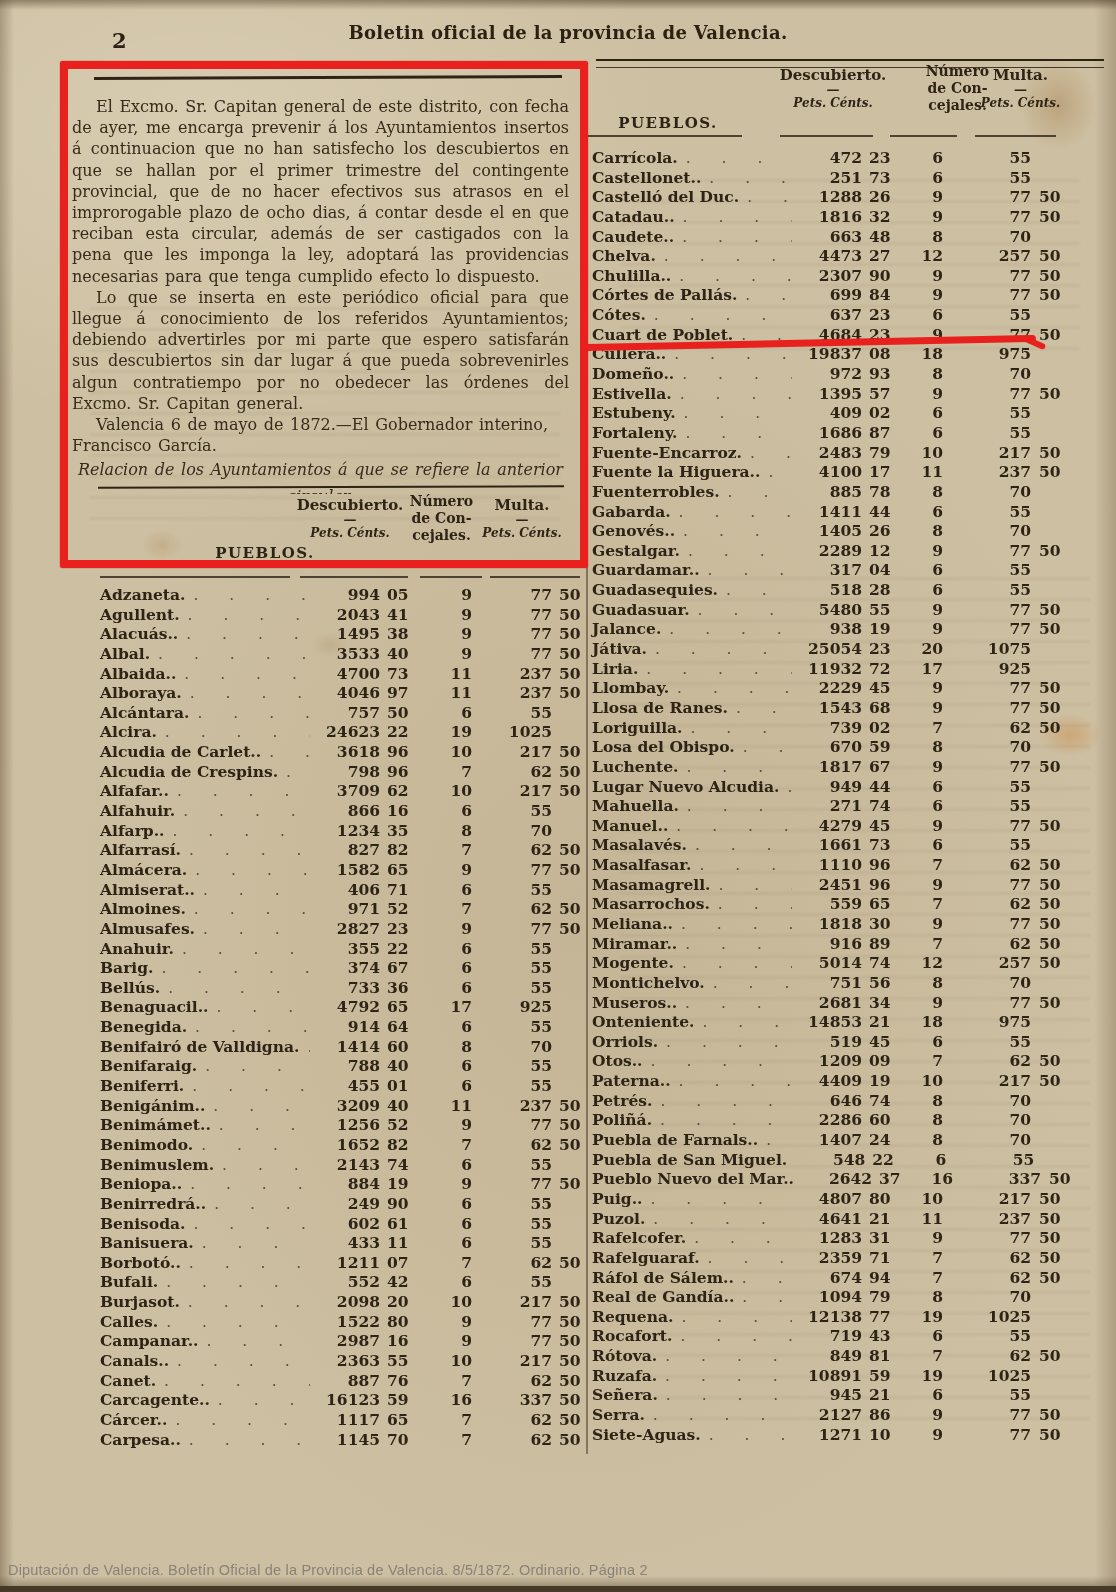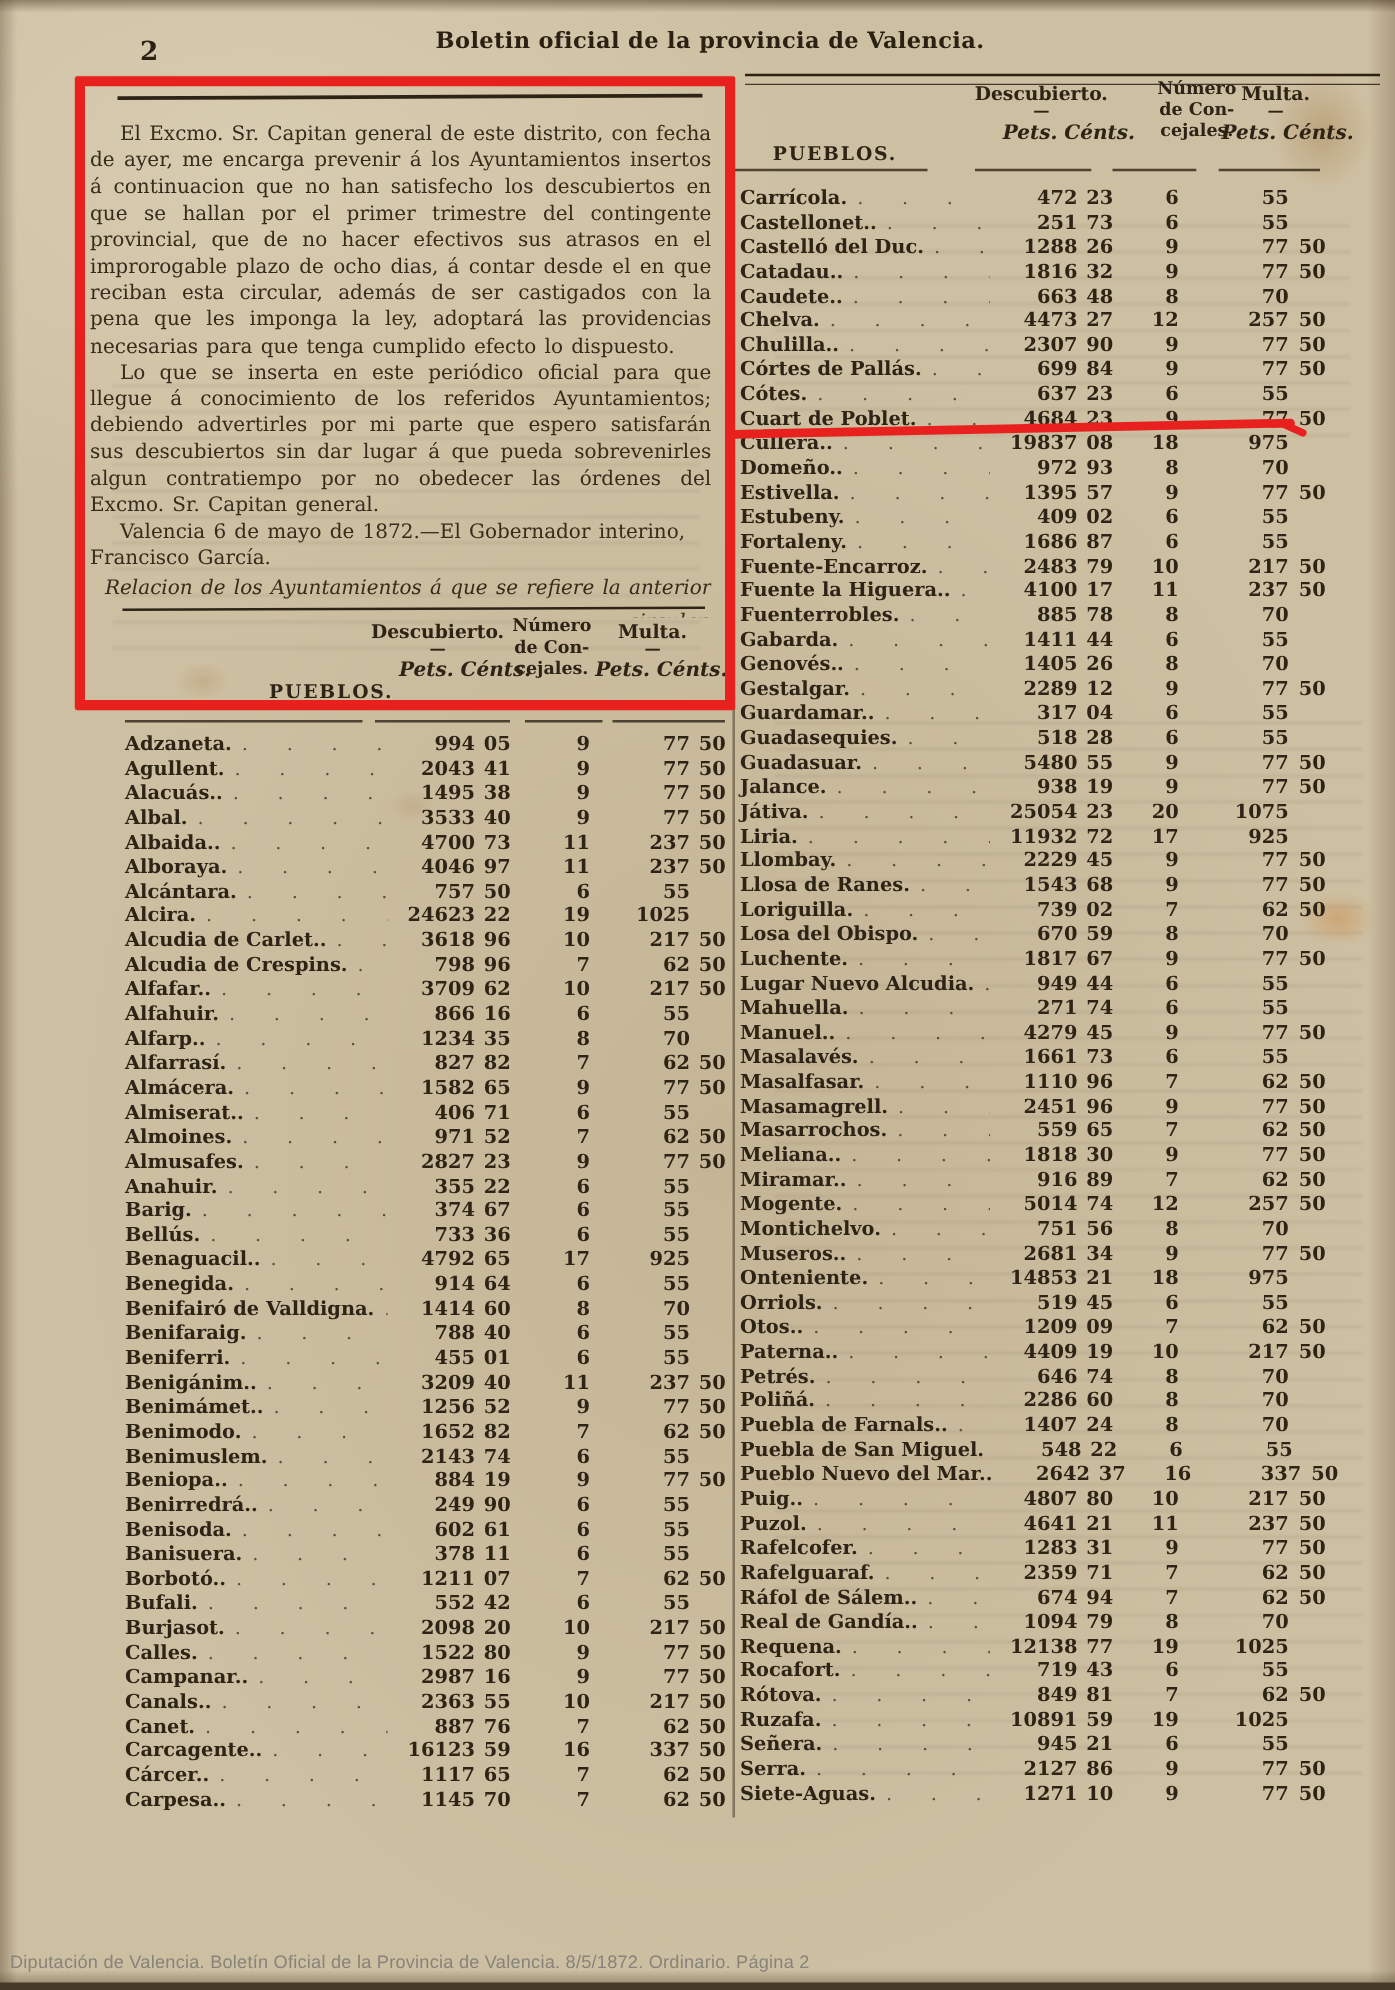--- a/index.html
+++ b/index.html
@@ -27,26 +27,26 @@
   
   .rule{position:absolute;background:#2e2416;}
   #lc-top-rule{left:94px;top:76px;width:468px;height:3px;transform:rotate(-.25deg);}
   #lc-header-rule{left:98px;top:486px;width:466px;height:2px;transform:rotate(-.2deg);}
   #rc-top-rule{left:596px;top:59px;width:508px;height:6px;background:none;border-top:2.5px solid #2b2115;border-bottom:1.5px solid rgba(43,33,21,.85);}
   #col-divider{left:586px;top:62px;width:2px;height:1392px;background:rgba(62,48,30,.5);}
   
   #circular{left:72px;top:96px;width:497px;height:398px;overflow:hidden;font-size:16px;line-height:21.2px;color:#372b1c;text-align:justify;word-spacing:1.5px;}
   #circular p{margin:0;text-indent:24px;}
   #circular .dateline-l2{text-indent:0;}
-  #relation-caption{margin-top:13px;text-align:right;font-style:italic;line-height:27px;text-indent:0 !important;}
+  #relation-caption{margin-top:13px;text-align:center;font-style:italic;line-height:27px;text-indent:0 !important;}
   
   .th{position:absolute;text-align:center;color:#2e2416;font-weight:bold;}
   .th .lbl{font-size:15px;}
   .th .dash{font-size:13px;line-height:12px;font-weight:bold;}
-  .th .pc{font-size:16px;font-style:italic;font-weight:bold;text-align:right;}
+  .th .pc{font-size:12px;font-style:italic;font-weight:bold;}
   .th.pueblos{font-size:15px;letter-spacing:1.5px;margin-top:20px;}
   .th.numero{font-size:14px;line-height:17px;font-weight:bold;}
   .seg{position:absolute;height:2px;background:rgba(46,36,22,.8);}
   
   .dtable{position:absolute;}
   .trow{display:flex;align-items:baseline;height:19.65px;line-height:19.65px;font-size:15.5px;font-weight:bold;color:#2e2416;white-space:nowrap;}
   .tname{flex:0 0 auto;}
   .tleader{flex:1 1 0;min-width:0;overflow:hidden;letter-spacing:13px;padding-left:8px;color:rgba(52,40,26,.75);font-weight:normal;}
   .tdesc{flex:0 0 70px;text-align:right;}
   .tcents{flex:0 0 26px;text-align:left;padding-left:7px;box-sizing:content-box;}
@@ -432,21 +432,21 @@
         <span class="tleader">. . . . . . . . . . . . . . . . </span>
         <span class="tdesc">602</span>
         <span class="tcents">61</span>
         <span class="tconc">6</span>
         <span class="tmulta">55</span>
         <span class="tmcents"></span>
       </div>
       <div class="trow">
         <span class="tname">Banisuera.</span>
         <span class="tleader">. . . . . . . . . . . . . . . . </span>
-        <span class="tdesc">378</span>
+        <span class="tdesc">433</span>
         <span class="tcents">11</span>
         <span class="tconc">6</span>
         <span class="tmulta">55</span>
         <span class="tmcents"></span>
       </div>
       <div class="trow">
         <span class="tname">Borbotó..</span>
         <span class="tleader">. . . . . . . . . . . . . . . . </span>
         <span class="tdesc">1211</span>
         <span class="tcents">07</span>

